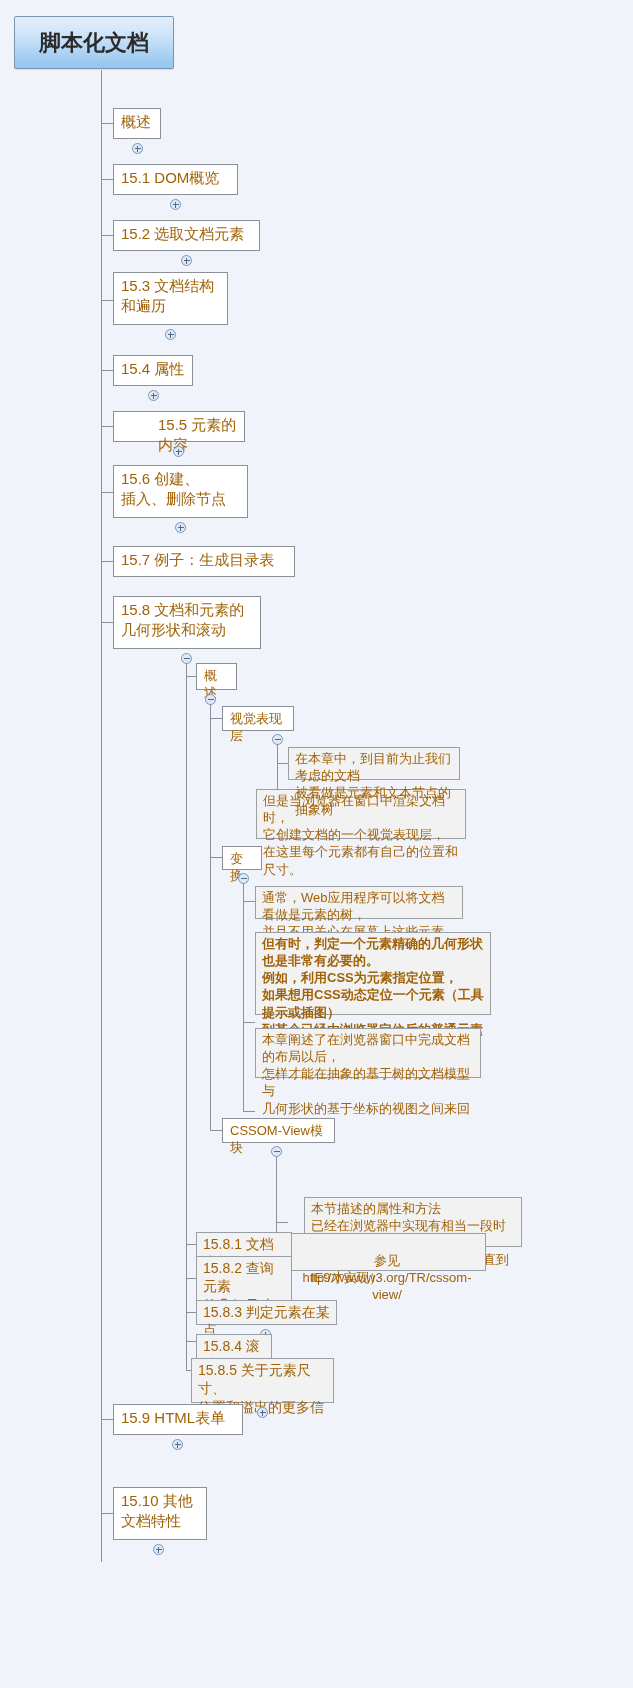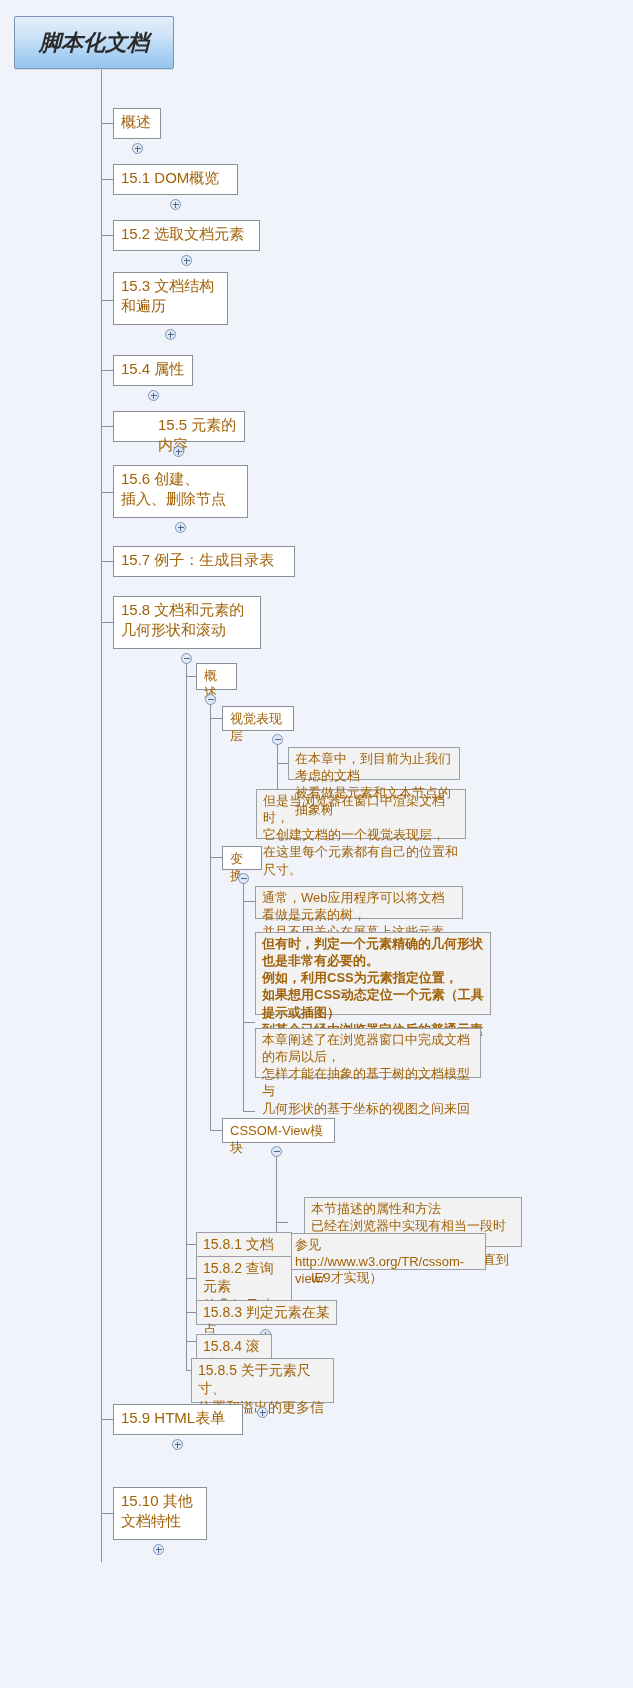--- a/index.html
+++ b/index.html
@@ -30,21 +30,21 @@
     background:linear-gradient(to bottom,#e4eefa 0%,#cfe4f8 35%,#a8d0f2 75%,#93c5ee 100%);
     font-weight:bold;
     color:#2b2b2b;
     border-radius:2px;
     box-shadow:0 1px 1px rgba(0,0,0,.10);
     text-align:center;
   }
   .s13{font-size:13px;}
   .s14{font-size:14px;}
   .s15{font-size:15px;}
-  .s22{font-size:22px;font-style:italic;}
+  .s22{font-size:22px;}
 
   .toggle{
     position:absolute;
     width:11px;height:11px;
     border:1px solid #7d96b8;
     border-radius:50%;
     background:#dfe8f4;
     box-sizing:border-box;
   }
   .toggle::before,.toggle::after{
@@ -163,21 +163,21 @@
   <div class="node leafgrey s13" style="left:255px;top:1028px;width:226px;height:50px;padding:2px 6px;">本章阐述了在浏览器窗口中完成文档的布局以后，
 怎样才能在抽象的基于树的文档模型与
 几何形状的基于坐标的视图之间来回变换。</div>
 
   <div class="node s13" style="left:222px;top:1118px;width:113px;height:25px;">CSSOM-View模块</div>
   <div class="toggle" style="left:271px;top:1146px;"></div>
 
   <div class="node leafgrey s13" style="left:288px;top:1197px;width:218px;height:50px;padding:2px 6px;margin-left:16px;">本节描述的属性和方法
 已经在浏览器中实现有相当一段时间了，
 （虽然 有些是IE特有的，有些直到IE9才实现）</div>
-  <div class="node leafgrey s13" style="left:288px;top:1233px;width:198px;height:37px;padding:2px 6px;">参见 http://www.w3.org/TR/cssom-view/</div>
+  <div class="node leafgrey s13" style="left:288px;top:1233px;width:198px;height:37px;padding:18px 6px;text-align:center;">参见 http://www.w3.org/TR/cssom-view/</div>
 
   <div class="node leafgrey s14" style="left:196px;top:1232px;width:96px;height:45px;padding:2px 6px;">15.8.1 文档坐标
 和视口坐标</div>
   <div class="toggle plus" style="left:238px;top:1281px;"></div>
 
   <div class="node leafgrey s14" style="left:196px;top:1256px;width:96px;height:45px;padding:2px 6px;">15.8.2 查询元素
 的几何尺寸</div>
   <div class="toggle plus" style="left:238px;top:1305px;"></div>
 
   <div class="node leafgrey s14" style="left:196px;top:1300px;width:141px;height:25px;padding:2px 6px;">15.8.3 判定元素在某点</div>

